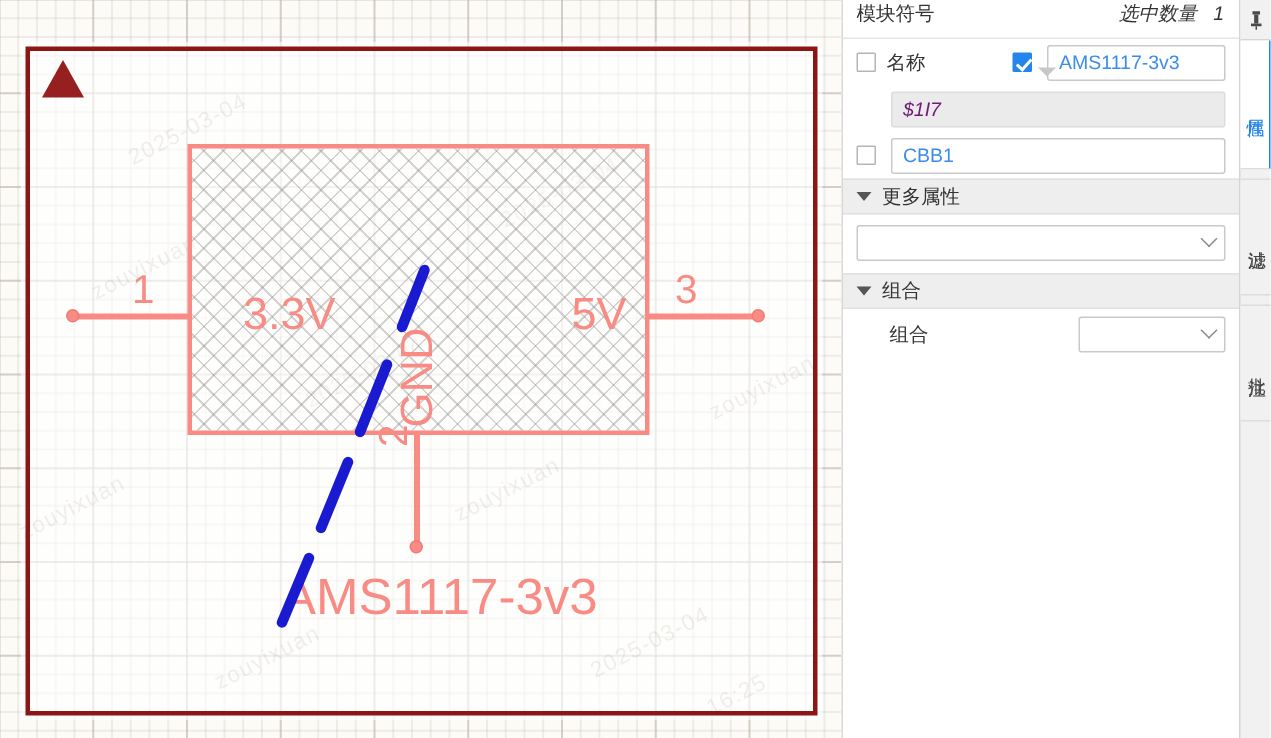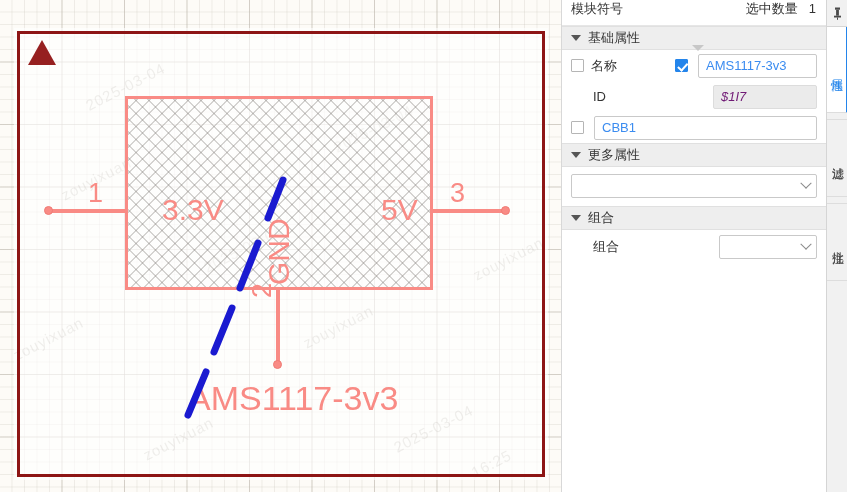--- a/index.html
+++ b/index.html
@@ -186,20 +186,21 @@
     box-sizing: border-box;
     background: #ffffff;
     border-bottom: 1px solid #e6e6e6;
   }
   #panel-title { font-size: 13px; color: #333; }
   #panel-header-right {
     margin-left: auto;
     display: flex;
     align-items: baseline;
     gap: 11px;
+    font-style: italic;
   }
   #selected-count-label { font-size: 13px; color: #333; }
   #selected-count-value { font-size: 13px; color: #333; }
 
   .section-header {
     height: 24px;
     display: flex;
     align-items: center;
     gap: 7px;
     padding-left: 9px;
@@ -418,38 +419,31 @@
   <div id="right-panel">
 
     <div id="panel-header">
       <span id="panel-title">模块符号</span>
       <div id="panel-header-right">
         <span id="selected-count-label">选中数量</span>
         <span id="selected-count-value">1</span>
       </div>
     </div>
 
-    <div class="section-header">
-      <span class="caret-down"></span>
-      <span>基础属性</span>
-    </div>
 
     <div class="prop-row">
       <span class="row-label">
         <span class="cbox"></span>
         <span>名称</span>
       </span>
       <span class="cbox checked mid-cbox"></span>
       <span class="txt-input">AMS1117-3v3</span>
     </div>
 
     <div class="prop-row">
-      <span class="row-label indented">
-        <span>ID</span>
-      </span>
       <span class="cbox mid-cbox" style="visibility:hidden"></span>
       <span class="txt-input disabled">$1I7</span>
     </div>
 
     <div class="prop-row">
       <span class="cbox mid-cbox"></span>
       <span class="txt-input">CBB1</span>
     </div>
 
 

